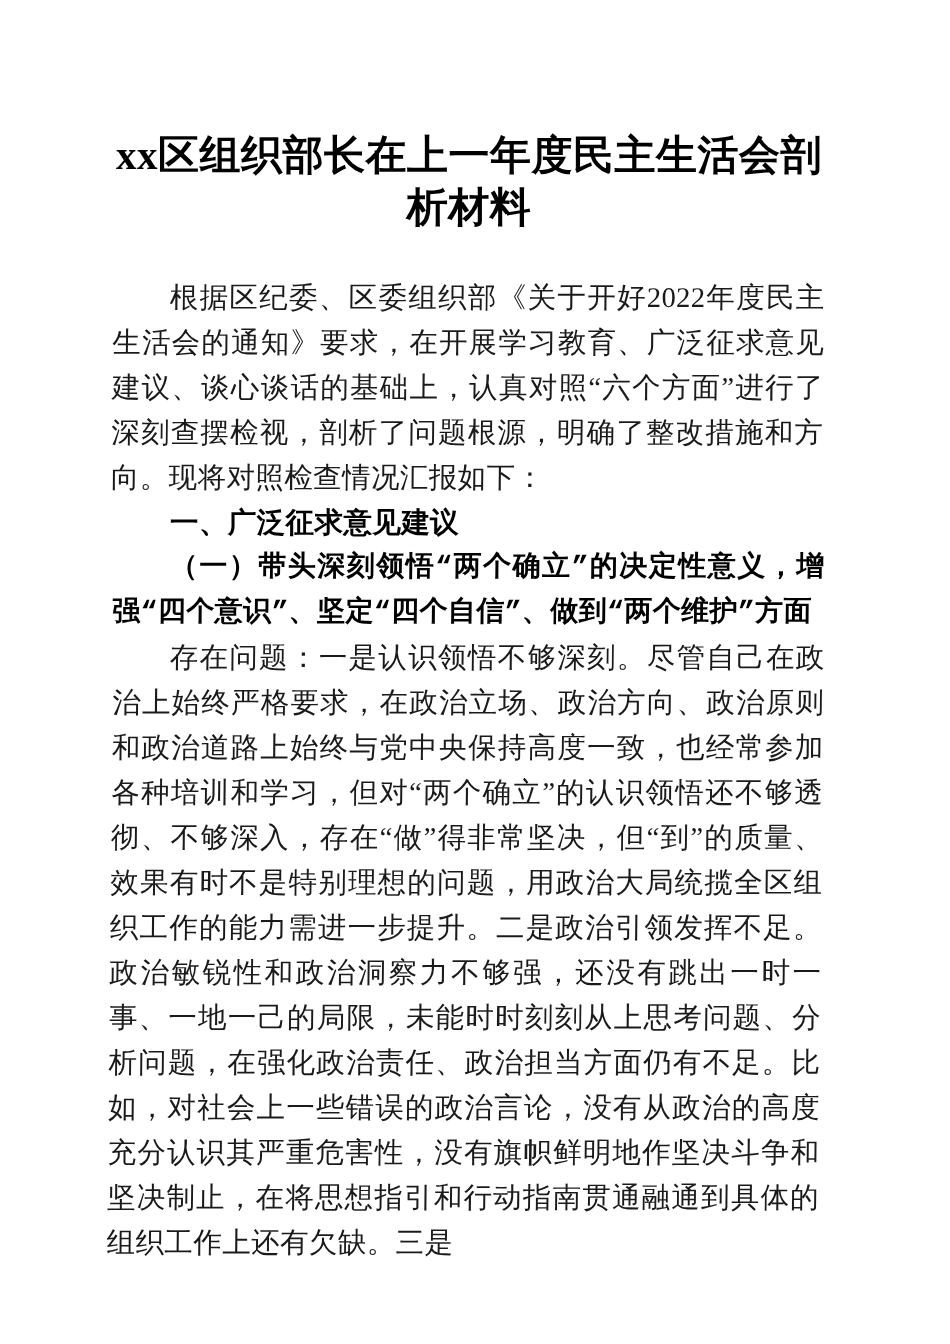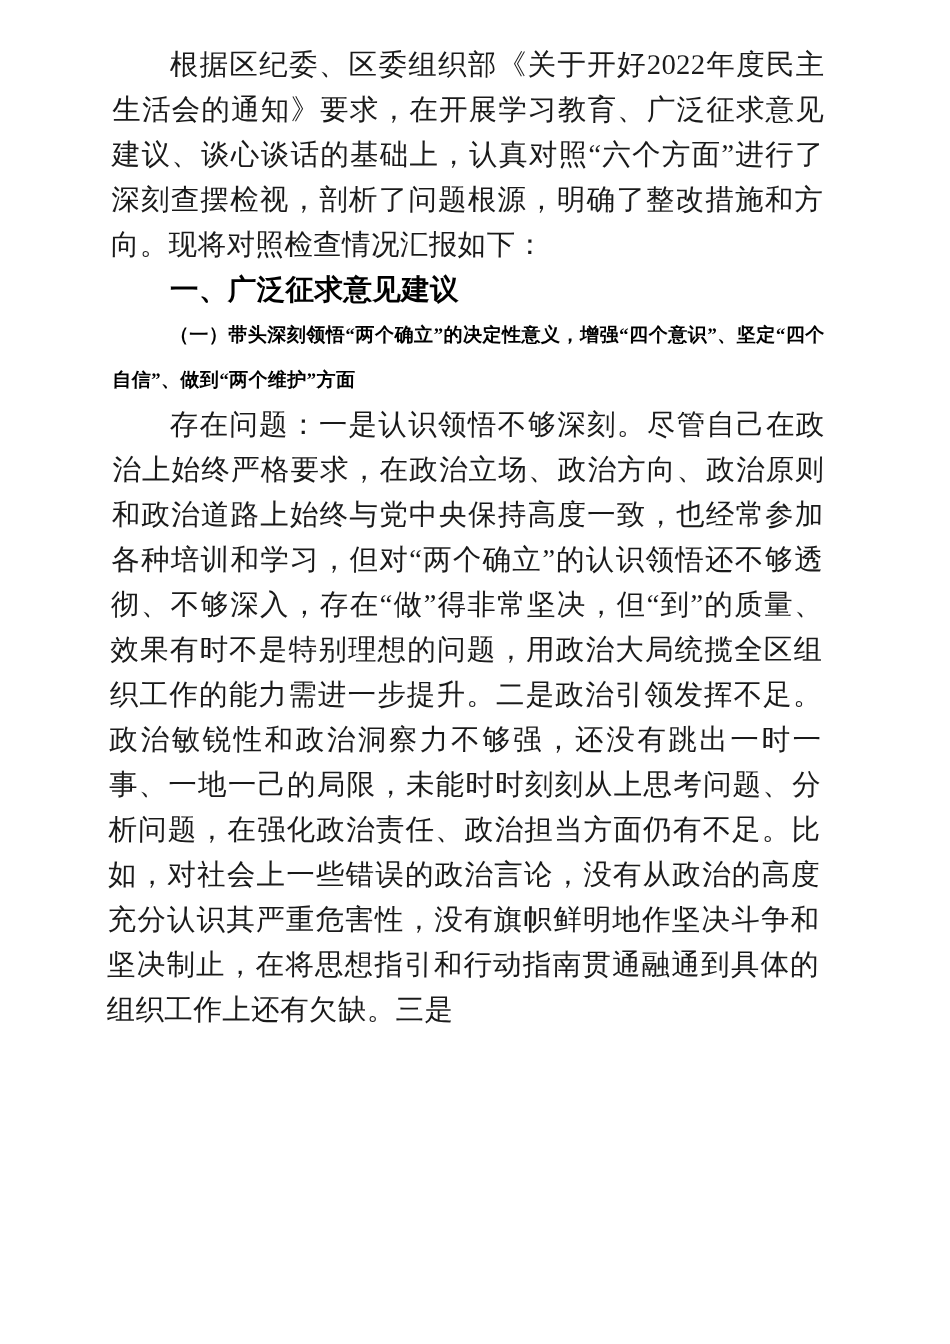--- a/index.html
+++ b/index.html
@@ -65,42 +65,43 @@
     line-height: 45px;
     color: #000000;
     margin: 0;
     text-indent: 57px;
     letter-spacing: 0.4px;
     word-break: break-all;
   }
 
   
   .h2-cn {
-    font-family: Liberation Serif, serif;
+    font-family: Liberation Mono, monospace;
     font-weight: bold;
-    font-size: 19px;
+    font-size: 28px;
     line-height: 45px;
     color: #000000;
     margin: 0;
     text-indent: 57px;
     text-align: justify;
     text-justify: inter-character;
     text-align-last: left;
     letter-spacing: 0.4px;
     word-break: break-all;
     transform: skewX(-0.6deg);
     transform-origin: left top;
   }
 </style>
 </head>
 <body>
 
 <div class="page">
   <div class="content">
 
+    <h1 class="doc-title">xx区组织部长在上一年度民主生活会剖析材料</h1>
 
     <p class="para first">根据区纪委、区委组织部《关于开好2022年度民主生活会的通知》要求，在开展学习教育、广泛征求意见建议、谈心谈话的基础上，认真对照“六个方面”进行了深刻查摆检视，剖析了问题根源，明确了整改措施和方向。现将对照检查情况汇报如下：</p>
 
     <h2 class="h1-cn">一、广泛征求意见建议</h2>
 
     <h3 class="h2-cn">（一）带头深刻领悟“两个确立”的决定性意义，增强“四个意识”、坚定“四个自信”、做到“两个维护”方面</h3>
 
     <p class="para">存在问题：一是认识领悟不够深刻。尽管自己在政治上始终严格要求，在政治立场、政治方向、政治原则和政治道路上始终与党中央保持高度一致，也经常参加各种培训和学习，但对“两个确立”的认识领悟还不够透彻、不够深入，存在“做”得非常坚决，但“到”的质量、效果有时不是特别理想的问题，用政治大局统揽全区组织工作的能力需进一步提升。二是政治引领发挥不足。政治敏锐性和政治洞察力不够强，还没有跳出一时一事、一地一己的局限，未能时时刻刻从上思考问题、分析问题，在强化政治责任、政治担当方面仍有不足。比如，对社会上一些错误的政治言论，没有从政治的高度充分认识其严重危害性，没有旗帜鲜明地作坚决斗争和坚决制止，在将思想指引和行动指南贯通融通到具体的组织工作上还有欠缺。三是</p>
 
   </div>

